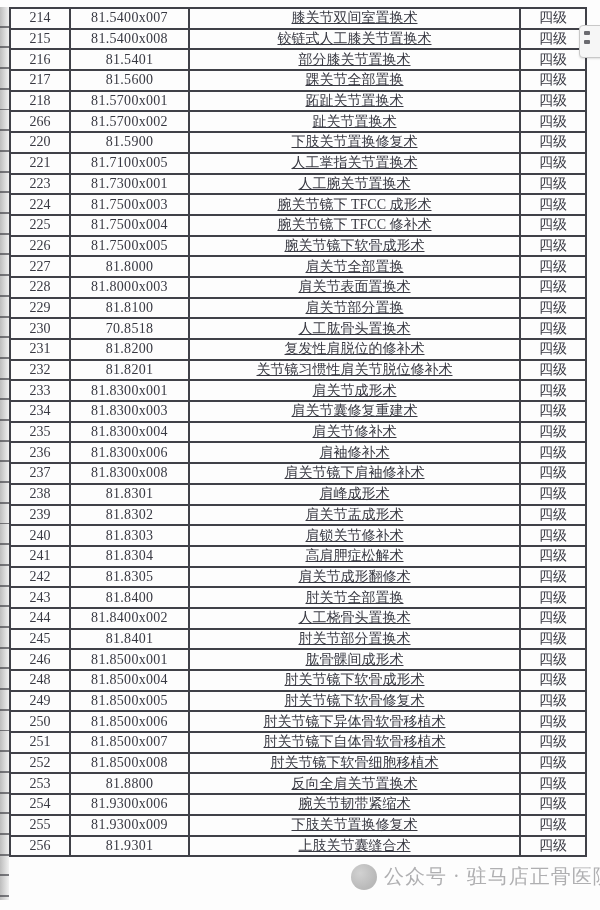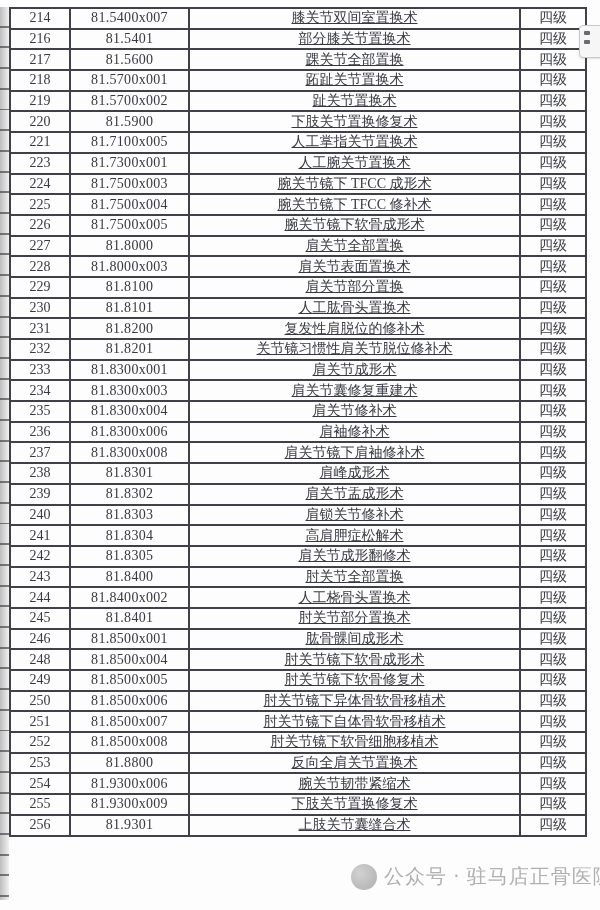--- a/index.html
+++ b/index.html
@@ -112,39 +112,45 @@
 <div class="table-wrap">
   <table class="grade-table">
     <tbody>
         <tr>
           <td class="col-no">214</td>
           <td class="col-code">81.5400x007</td>
           <td class="col-name">膝关节双间室置换术</td>
           <td class="col-level">四级</td>
         </tr>
         <tr>
+          <td class="col-no">215</td>
+          <td class="col-code">81.5400x008</td>
+          <td class="col-name">铰链式人工膝关节置换术</td>
+          <td class="col-level">四级</td>
+        </tr>
+        <tr>
           <td class="col-no">216</td>
           <td class="col-code">81.5401</td>
           <td class="col-name">部分膝关节置换术</td>
           <td class="col-level">四级</td>
         </tr>
         <tr>
           <td class="col-no">217</td>
           <td class="col-code">81.5600</td>
           <td class="col-name">踝关节全部置换</td>
           <td class="col-level">四级</td>
         </tr>
         <tr>
           <td class="col-no">218</td>
           <td class="col-code">81.5700x001</td>
           <td class="col-name">跖趾关节置换术</td>
           <td class="col-level">四级</td>
         </tr>
         <tr>
-          <td class="col-no">219</td>
+          <td class="col-no">266</td>
           <td class="col-code">81.5700x002</td>
           <td class="col-name">趾关节置换术</td>
           <td class="col-level">四级</td>
         </tr>
         <tr>
           <td class="col-no">220</td>
           <td class="col-code">81.5900</td>
           <td class="col-name">下肢关节置换修复术</td>
           <td class="col-level">四级</td>
         </tr>
@@ -191,21 +197,21 @@
           <td class="col-level">四级</td>
         </tr>
         <tr>
           <td class="col-no">229</td>
           <td class="col-code">81.8100</td>
           <td class="col-name">肩关节部分置换</td>
           <td class="col-level">四级</td>
         </tr>
         <tr>
           <td class="col-no">230</td>
-          <td class="col-code">81.8101</td>
+          <td class="col-code">70.8518</td>
           <td class="col-name">人工肱骨头置换术</td>
           <td class="col-level">四级</td>
         </tr>
         <tr>
           <td class="col-no">231</td>
           <td class="col-code">81.8200</td>
           <td class="col-name">复发性肩脱位的修补术</td>
           <td class="col-level">四级</td>
         </tr>
         <tr>

